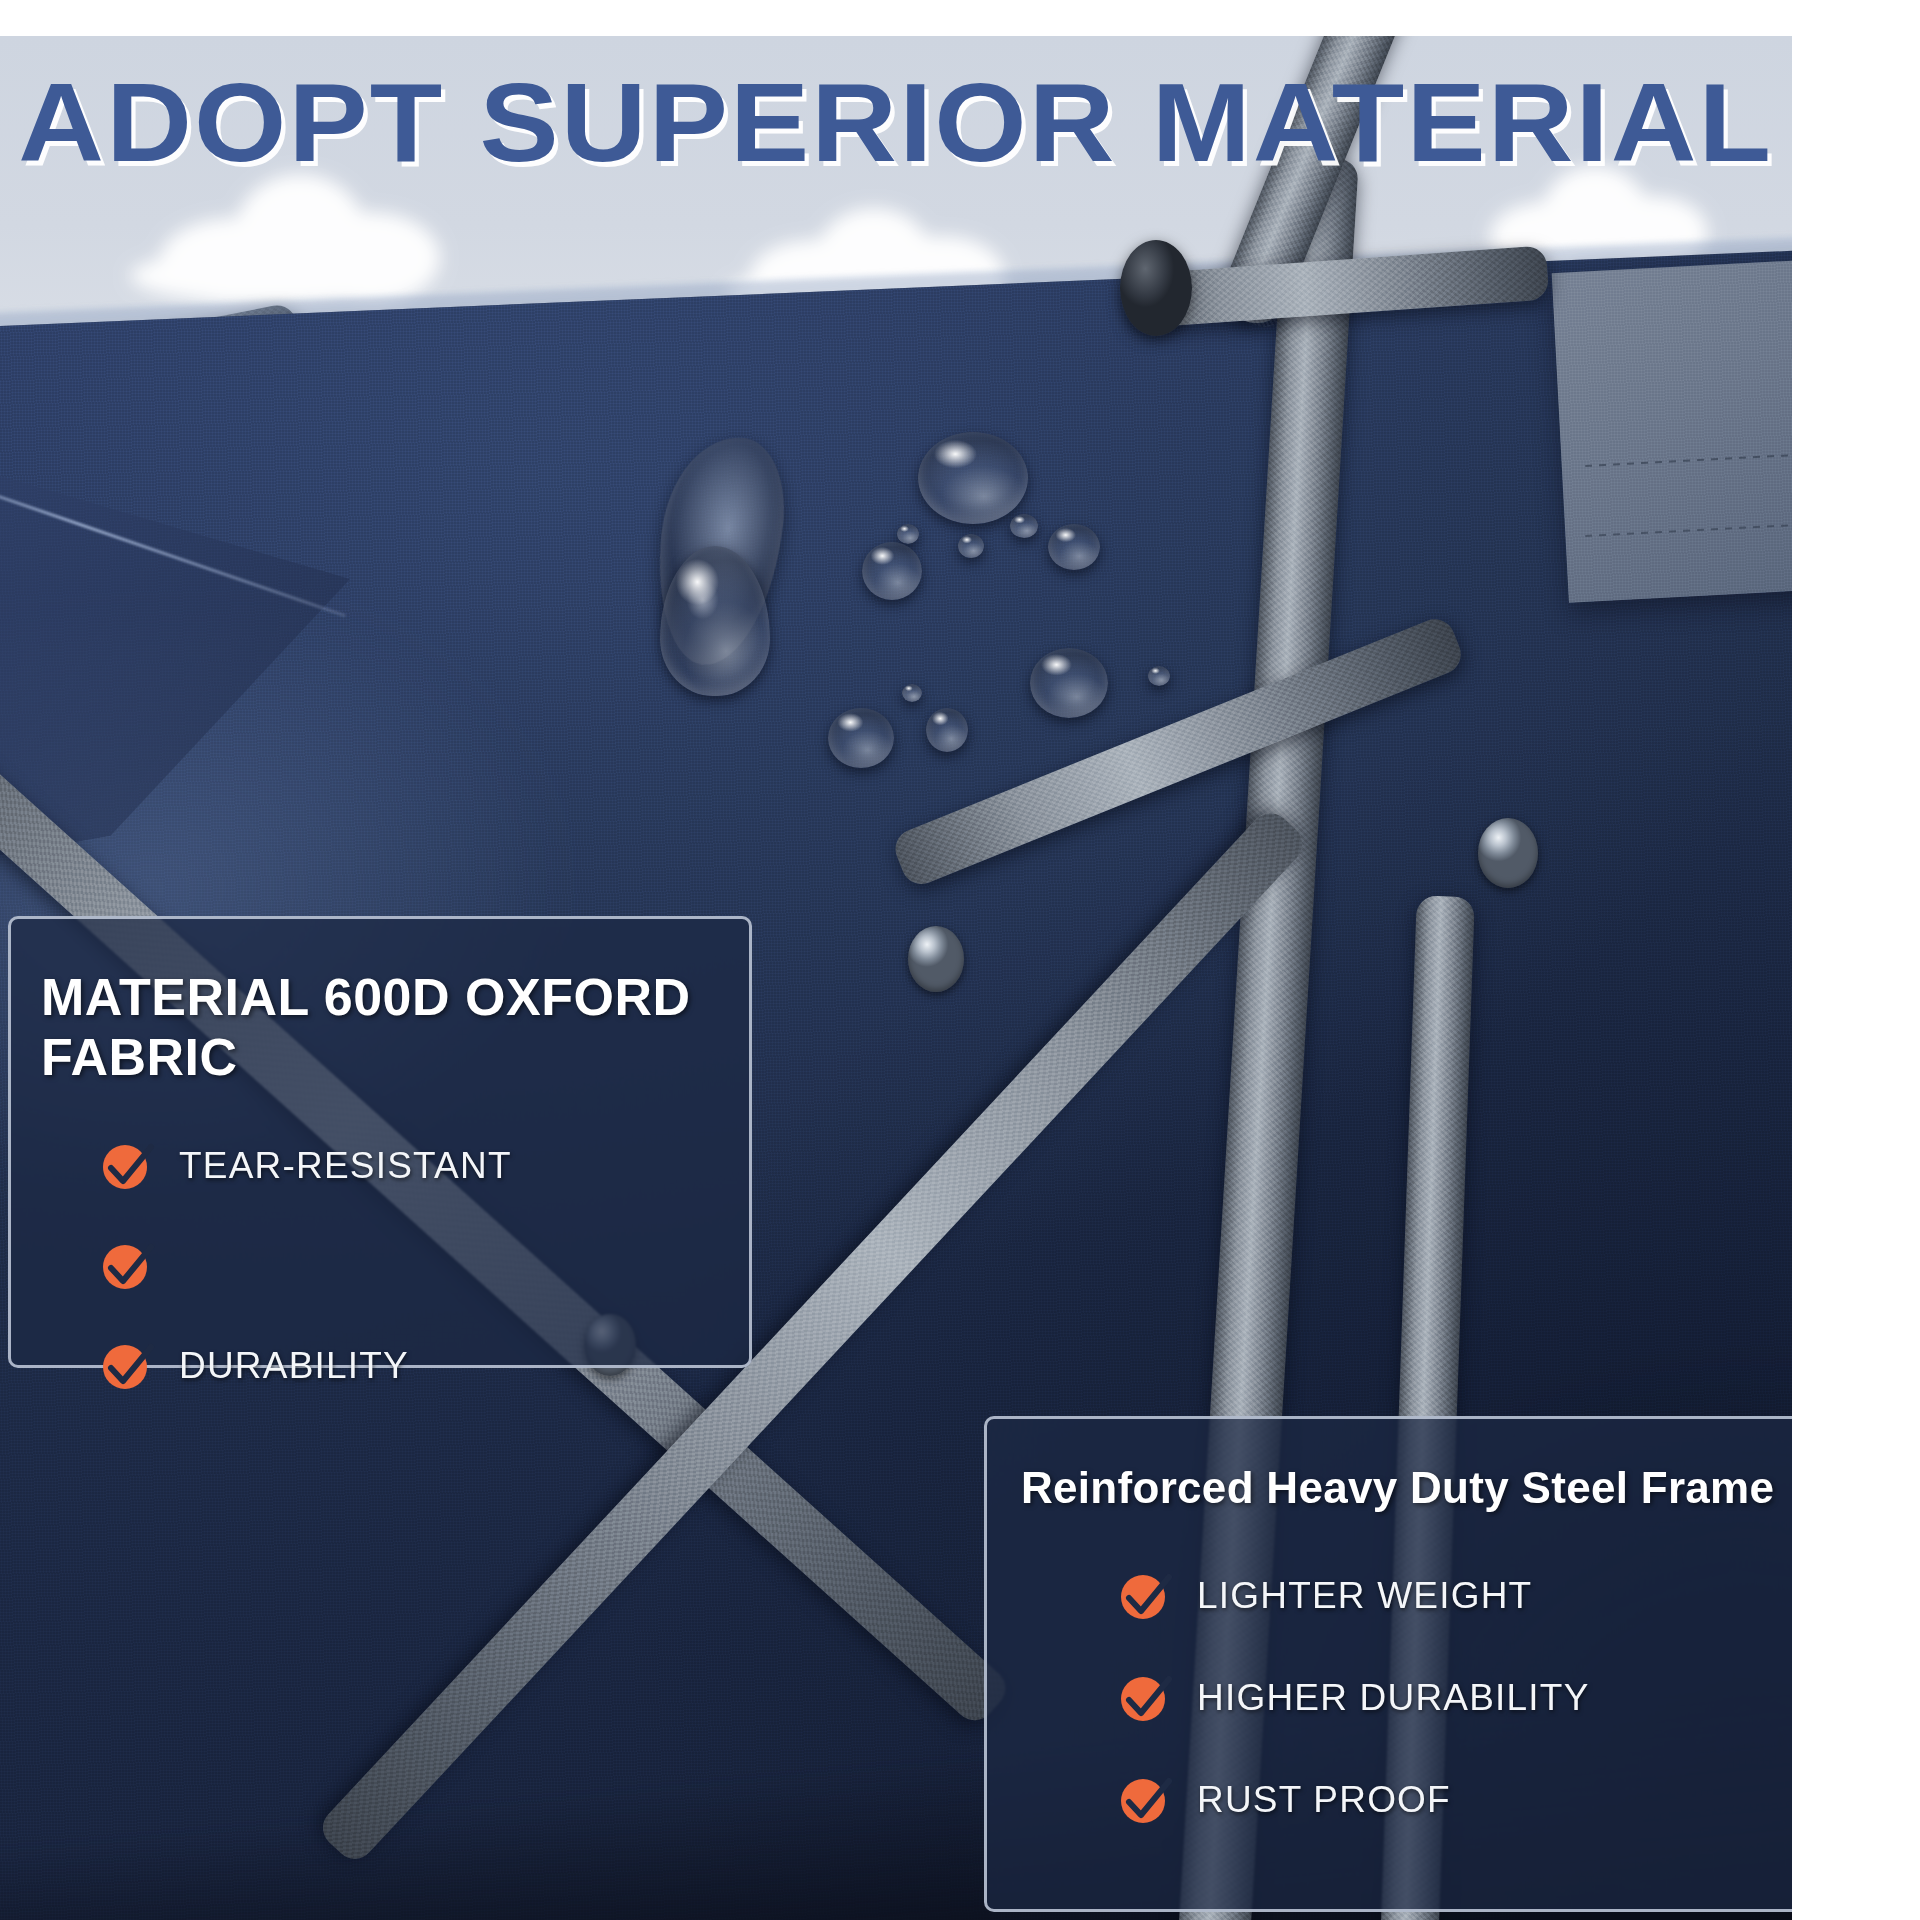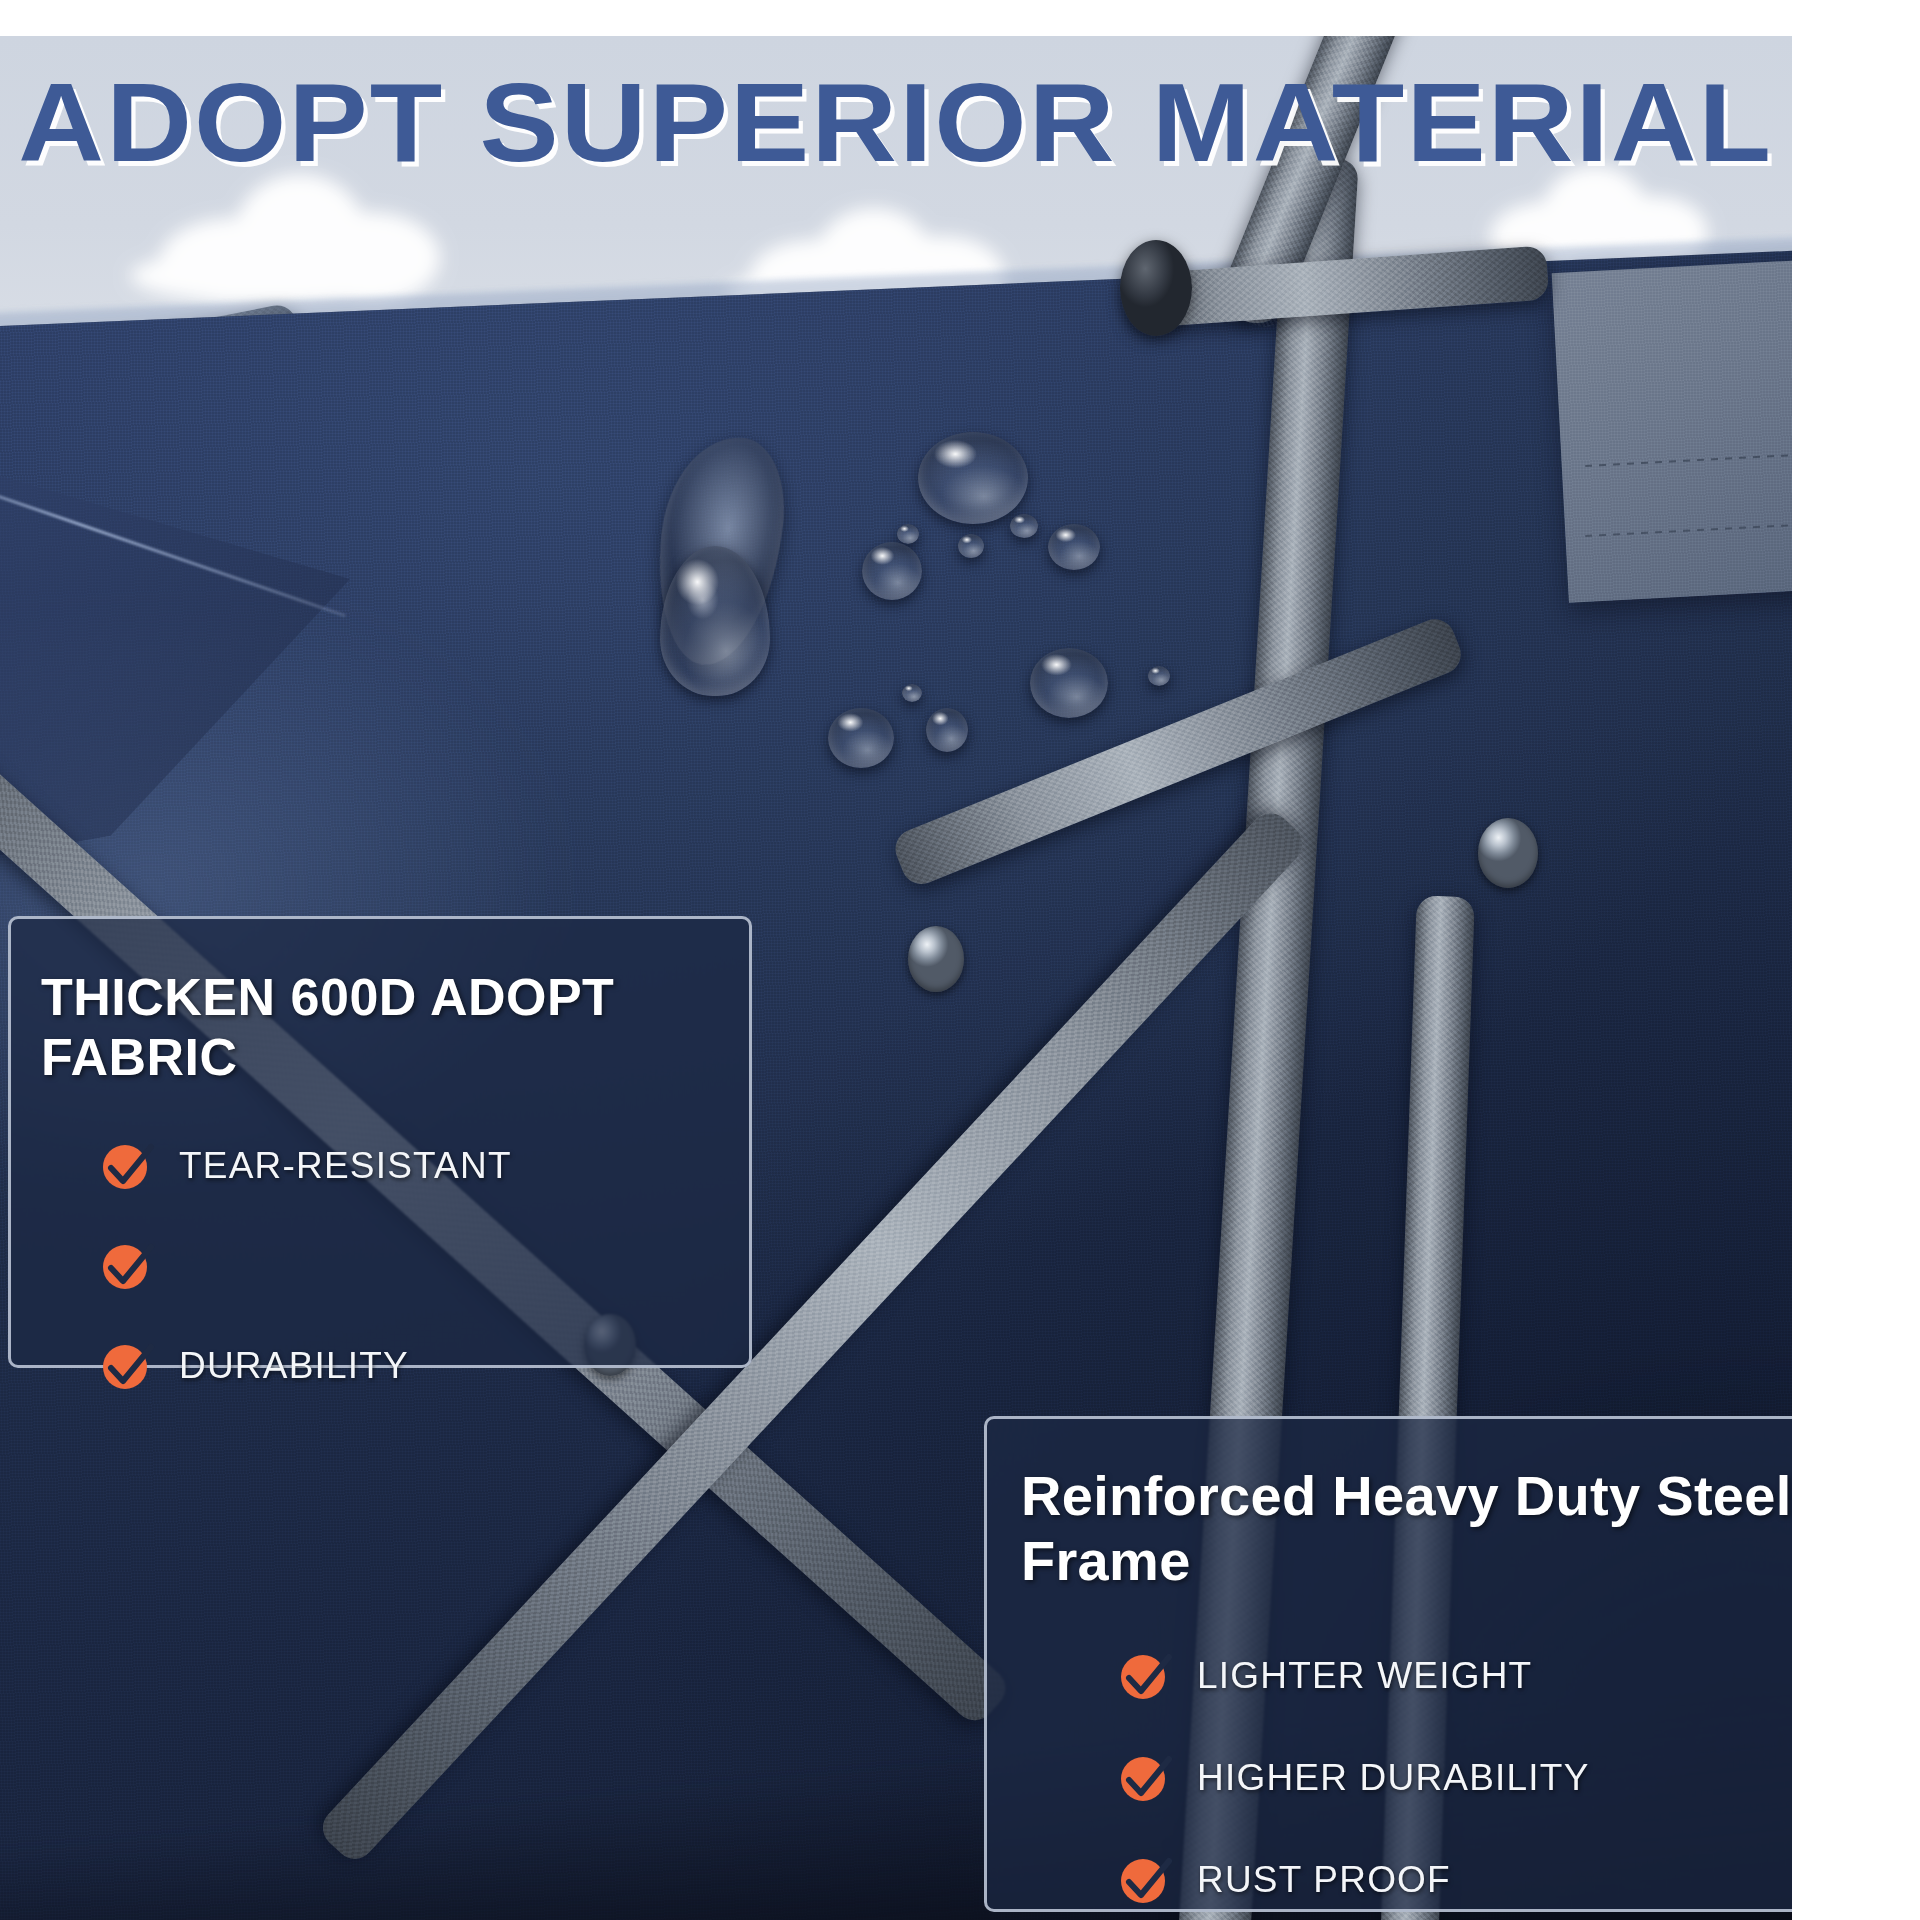--- a/index.html
+++ b/index.html
@@ -176,21 +176,21 @@
     color:#ffffff;
     font-family:"Liberation Sans Narrow","Liberation Sans",sans-serif;
     font-weight:bold;
     text-shadow:2px 2px 5px rgba(0,0,0,.55);
   }
   .box-left .box-heading{
     font-size:52px;letter-spacing:.5px;
     margin:48px 0 0 30px;
   }
   .box-right .box-heading{
-    font-size:56px;letter-spacing:.3px;
+    font-size:44px;letter-spacing:.3px;
     margin:44px 0 0 34px;
   }
 
   .feature-list{list-style:none;margin:0;padding:0;}
   .box-left .feature-list{margin:58px 0 0 92px;}
   .box-right .feature-list{margin:62px 0 0 134px;}
 
   .feature{
     display:flex;align-items:flex-start;
   }
@@ -292,21 +292,21 @@
   <div class="tube" style="left:1290px;top:760px;width:1400px;height:56px;transform:rotate(133deg);transform-origin:0 50%;"></div>
   <div class="rivet" style="left:584px;top:1278px;width:52px;height:62px;"></div>
 
   <div class="tube" style="left:1398px;top:860px;width:58px;height:1080px;transform:rotate(2deg);"></div>
 
   <div class="title">
     <span>ADOPT SUPERIOR MATERIAL</span>
   </div>
 
   <div class="infobox box-left">
-    <div class="box-heading">THICKEN 600D ADOPT FABRIC</div>
+    <div class="box-heading">MATERIAL 600D OXFORD FABRIC</div>
     <ul class="feature-list">
 
       <li class="feature">
         <span class="check-badge">
           <span class="disc"></span>
           <svg width="60" height="60" viewBox="0 0 60 60" fill="none">
             <path d="M10 29 L22 42 L50 8" stroke="#1e2a44" stroke-width="6" stroke-linecap="round" stroke-linejoin="round"></path>
           </svg>
         </span>
         <span class="feature-label">TEAR-RESISTANT</span>

